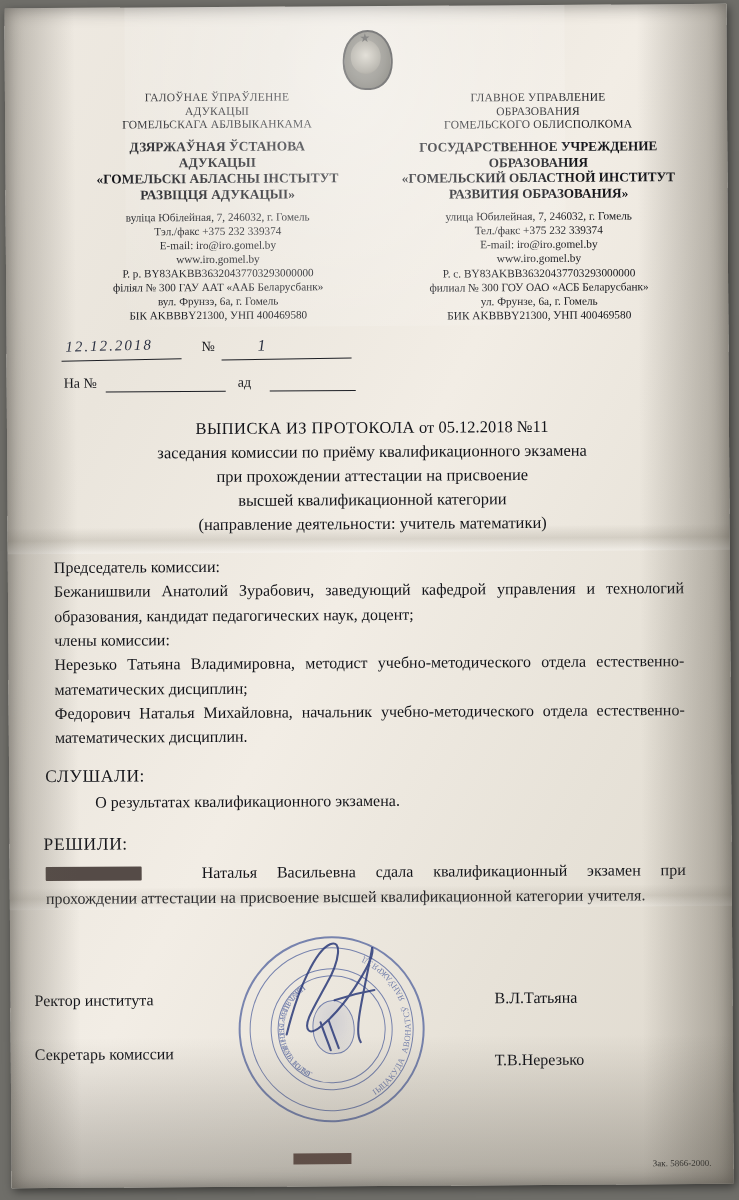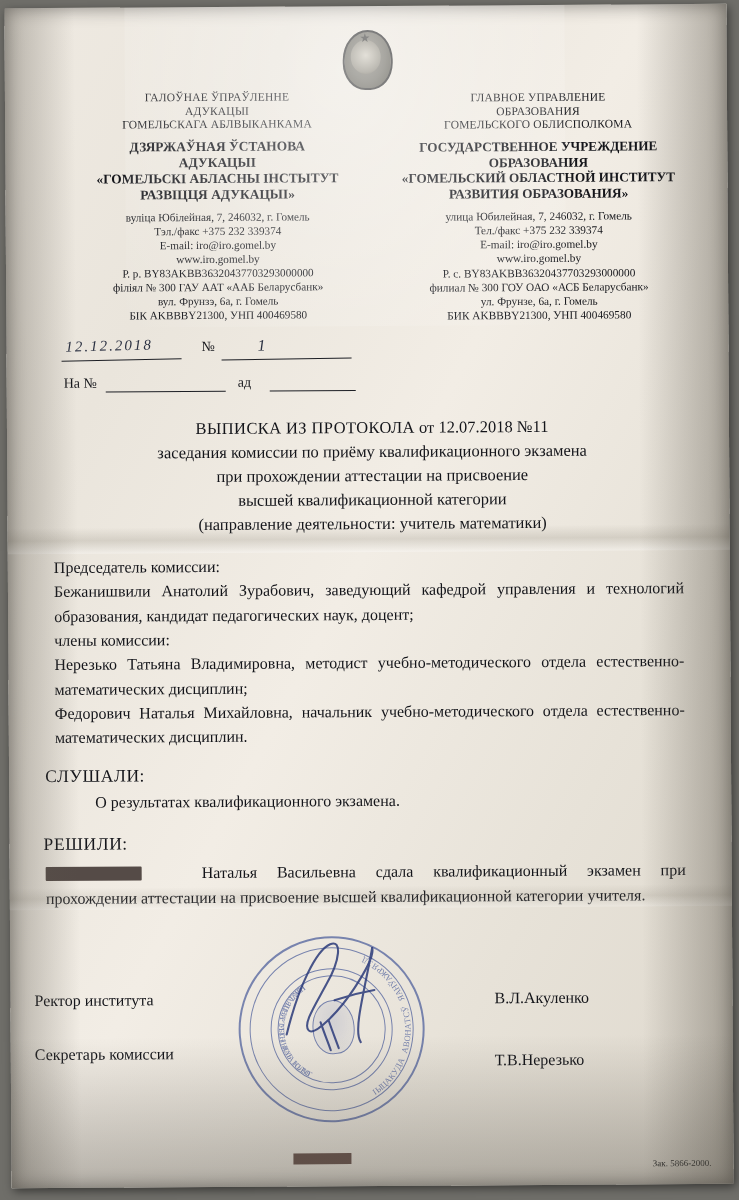--- a/index.html
+++ b/index.html
@@ -421,21 +421,21 @@
 
       <div id="na-line">
         <span id="na-label">На №</span>
         <span id="na-underline1"></span>
         <span id="na-ad">ад</span>
         <span id="na-underline2"></span>
       </div>
 
       <div id="title-block">
         <div class="l1">
-          <span class="caps">ВЫПИСКА ИЗ ПРОТОКОЛА</span><span> от 12.07.2018 №11</span>
+          <span class="caps">ВЫПИСКА ИЗ ПРОТОКОЛА</span><span> от 05.12.2018 №11</span>
         </div>
         <div class="l2">заседания комиссии по приёму квалификационного экзамена</div>
         <div class="l3">при прохождении аттестации на присвоение</div>
         <div class="l4">высшей квалификационной категории</div>
         <div class="l5">(направление деятельности: учитель математики)</div>
       </div>
 
       <div class="body-text" id="commission">
         <p class="lbl">Председатель комиссии:</p>
         <p class="para">Бежанишвили Анатолий Зурабович, заведующий кафедрой управления и технологий образования, кандидат педагогических наук, доцент;</p>
@@ -540,21 +540,21 @@
           <path d="M18,108 C30,60 48,24 62,18 C74,13 72,34 58,58 C46,80 34,98 40,104 C46,110 70,86 86,62 C98,44 106,28 104,22"></path>
           <path d="M104,22 C102,34 96,60 92,82 C89,98 88,110 92,116"></path>
           <path d="M66,74 C78,70 94,66 106,64"></path>
           <path d="M52,96 C56,108 60,118 62,124"></path>
           <path d="M60,94 C64,106 68,116 70,122"></path>
         </g>
       </svg>
 
       <div class="sig-label" id="sig-rector-label">Ректор института</div>
       <div class="sig-label" id="sig-secretary-label">Секретарь комиссии</div>
-      <div class="sig-label" id="sig-rector-name">В.Л.Акуленко</div>
+      <div class="sig-label" id="sig-rector-name">В.Л.Татьяна</div>
       <div class="sig-label" id="sig-secretary-name">Т.В.Нерезько</div>
 
       <div id="footer-redaction"></div>
       <div id="footer-note">Зак. 5866-2000.</div>
 
     </div>
 
     <div class="shade topglow"></div>
     <div class="shade crease"></div>
     <div class="shade crease2"></div>

